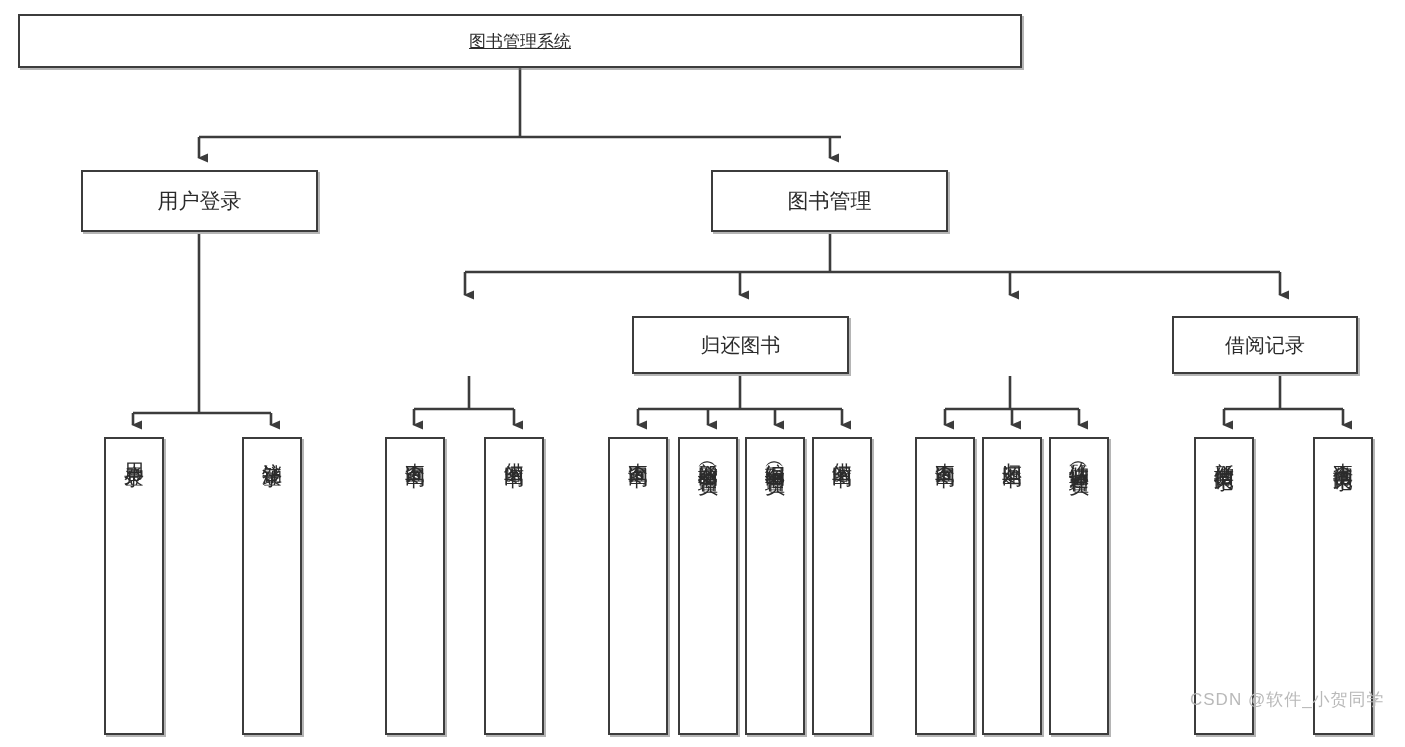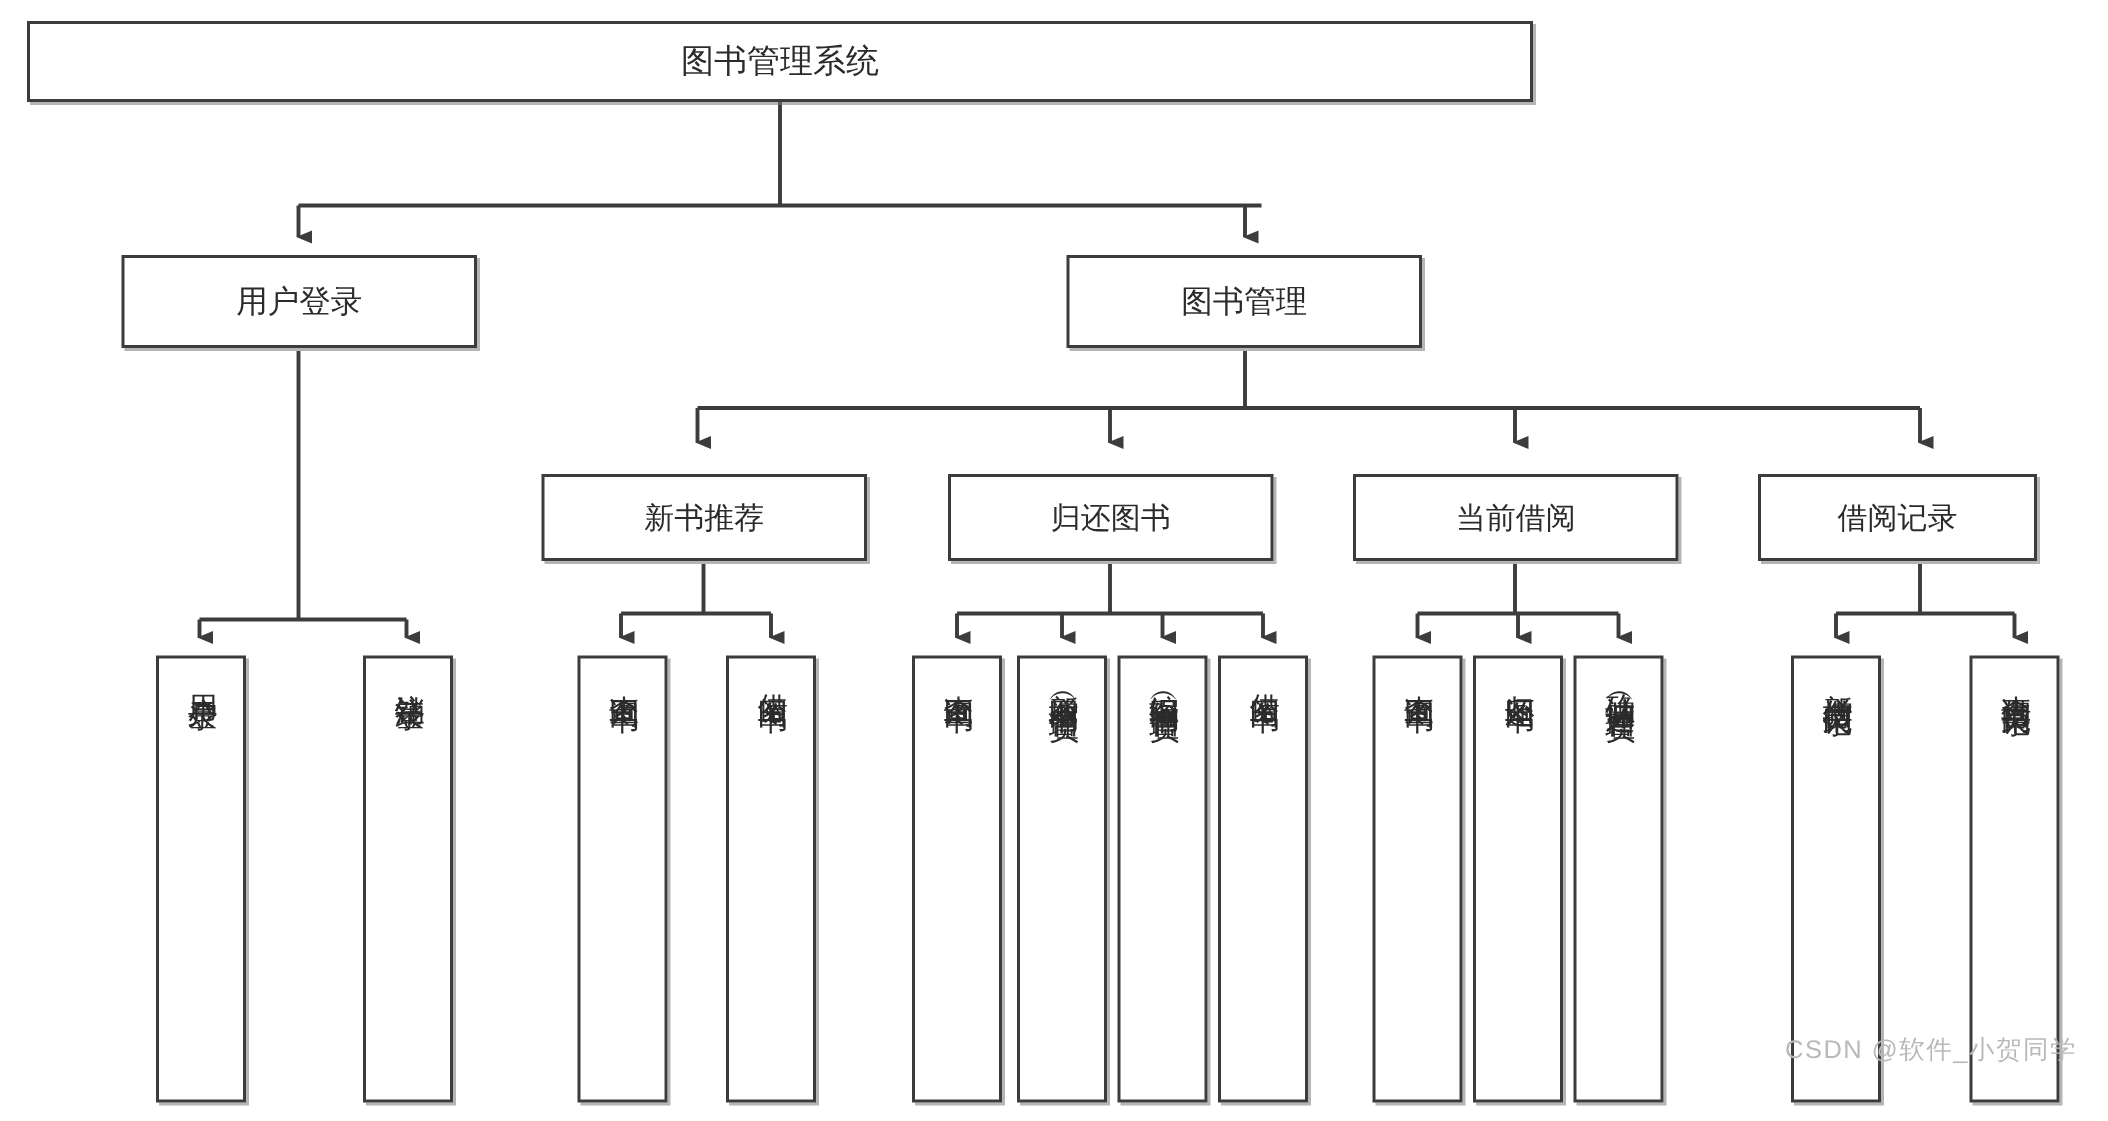--- a/index.html
+++ b/index.html
@@ -2,21 +2,21 @@
 <html><head>
 <meta charset="utf-8">
 <style>
   html,body{margin:0;padding:0;background:#ffffff;}
   body{font-family:"Liberation Sans","DejaVu Sans",sans-serif;}
   #canvas{position:relative;width:1405px;height:747px;background:#ffffff;overflow:hidden;}
   #wires{position:absolute;left:0;top:0;width:1405px;height:747px;}
   .node{position:absolute;box-sizing:border-box;background:#ffffff;
         border:2px solid #3c3c3c;box-shadow:2px 2px 0 rgba(120,120,120,.55);
         display:flex;align-items:center;justify-content:center;color:#2b2b2b;}
-  .node.root{font-size:22px;}
+  .node.root{font-size:17px;text-decoration:underline;}
   .node.lvl1{font-size:21px;}
   .node.lvl2{font-size:20px;}
   .node.leaf{font-size:20px;}
   .leaf .vtext{writing-mode:vertical-rl;text-orientation:upright;
                letter-spacing:2px;line-height:1.06;white-space:nowrap;
                transform:rotate(0deg);}
   .leaf{align-items:flex-start;justify-content:center;padding-top:8px;}
   .watermark{position:absolute;color:#b9b9b9;font-size:17px;letter-spacing:1px;
              white-space:nowrap;}
 </style>
@@ -79,28 +79,22 @@
     <span>图书管理系统</span>
   </div>
 
   <div class="node lvl1" style="left:81px;top:170px;width:237px;height:62px;">
     <span>用户登录</span>
   </div>
   <div class="node lvl1" style="left:711px;top:170px;width:237px;height:62px;">
     <span>图书管理</span>
   </div>
 
-  <div class="node lvl2" style="left:361px;top:316px;width:217px;height:58px;">
-    <span>新书推荐</span>
-  </div>
   <div class="node lvl2" style="left:632px;top:316px;width:217px;height:58px;">
     <span>归还图书</span>
-  </div>
-  <div class="node lvl2" style="left:902px;top:316px;width:217px;height:58px;">
-    <span>当前借阅</span>
   </div>
   <div class="node lvl2" style="left:1172px;top:316px;width:186px;height:58px;">
     <span>借阅记录</span>
   </div>
 
   <div class="node leaf" style="left:104px;top:437px;width:60px;height:298px;">
     <span class="vtext">用户登录</span>
   </div>
   <div class="node leaf" style="left:242px;top:437px;width:60px;height:298px;">
     <span class="vtext">注销登录</span>

